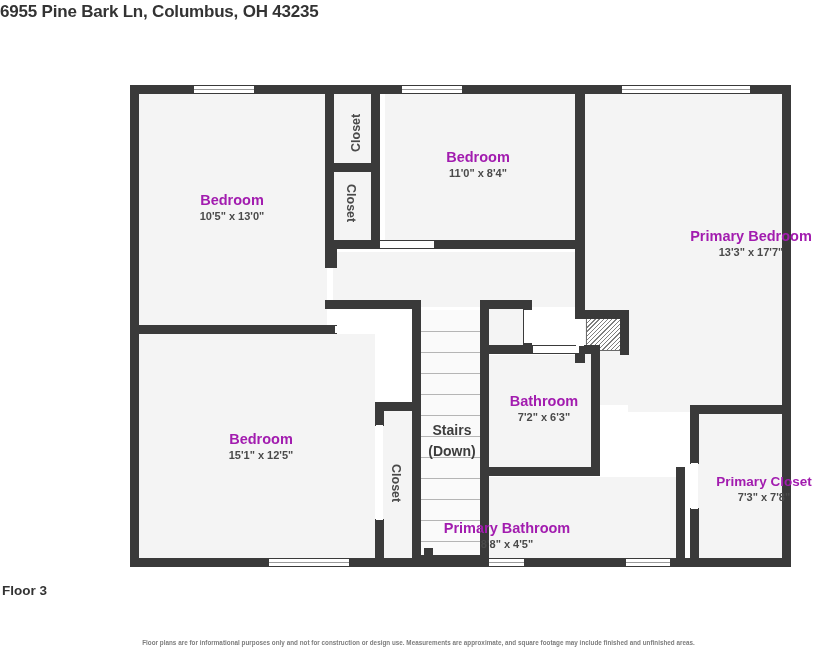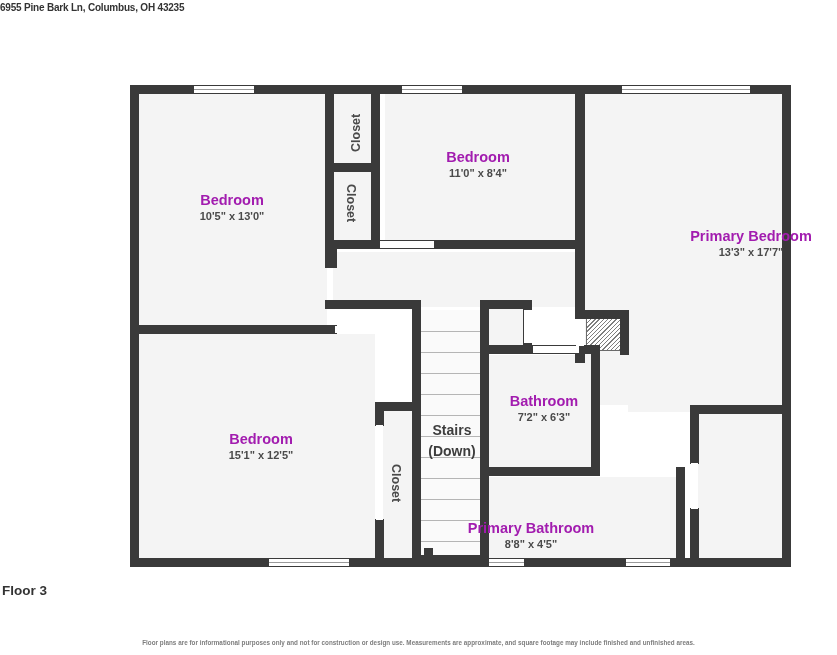--- a/index.html
+++ b/index.html
@@ -14,21 +14,21 @@
     font-family: "Liberation Sans", sans-serif;
     color: #3b3b3b;
     overflow: hidden;
   }
 
   
   #address-title {
     position: absolute;
     left: 0px;
     top: 2px;
-    font-size: 10px;
+    font-size: 17px;
     font-weight: bold;
     color: #333333;
     letter-spacing: -0.2px;
     white-space: nowrap;
   }
 
   #floor-label {
     position: absolute;
     left: 2px;
     top: 583px;
@@ -328,25 +328,29 @@
   <div class="room-label" style="left:261px; top:431px;">
     <div class="room-name">Bedroom</div>
     <div class="room-dims">15'1" x 12'5"</div>
   </div>
 
   <div class="room-label" style="left:544px; top:393px;">
     <div class="room-name">Bathroom</div>
     <div class="room-dims">7'2" x 6'3"</div>
   </div>
 
-  <div class="room-label" style="left:507px; top:520px;margin-left:24px;">
+  <div class="room-label" style="left:507px; top:520px;">
     <div class="room-name">Primary Bathroom</div>
     <div class="room-dims">8'8" x 4'5"</div>
   </div>
 
+  <div class="room-label" style="left:764px; top:473px;">
+    <div class="room-name small">Primary Closet</div>
+    <div class="room-dims">7'3" x 7'8"</div>
+  </div>
 
   <div class="stairs-label" style="left:452px; top:372px;">
     <div>Stairs</div>
     <div>(Down)</div>
   </div>
 
   <div class="vlabel up" style="left:349px; top:152px;">Closet</div>
 
   <div class="vlabel down" style="left:358px; top:184px;">Closet</div>
 

